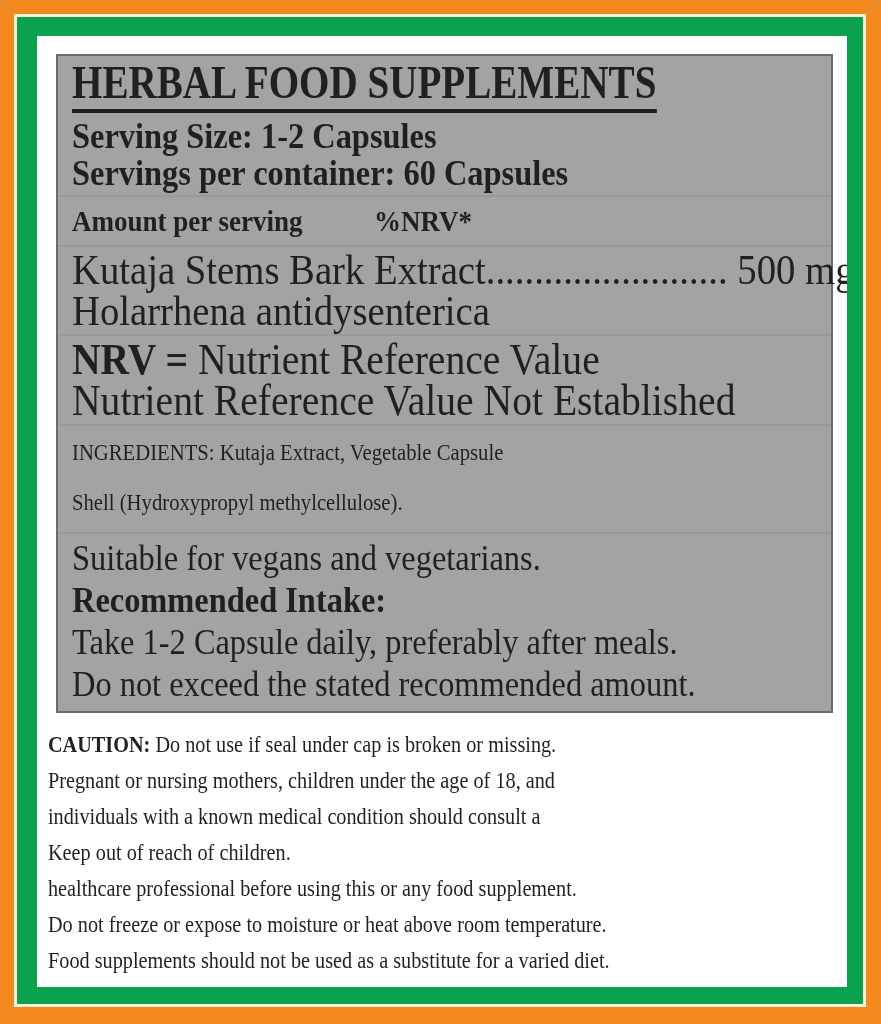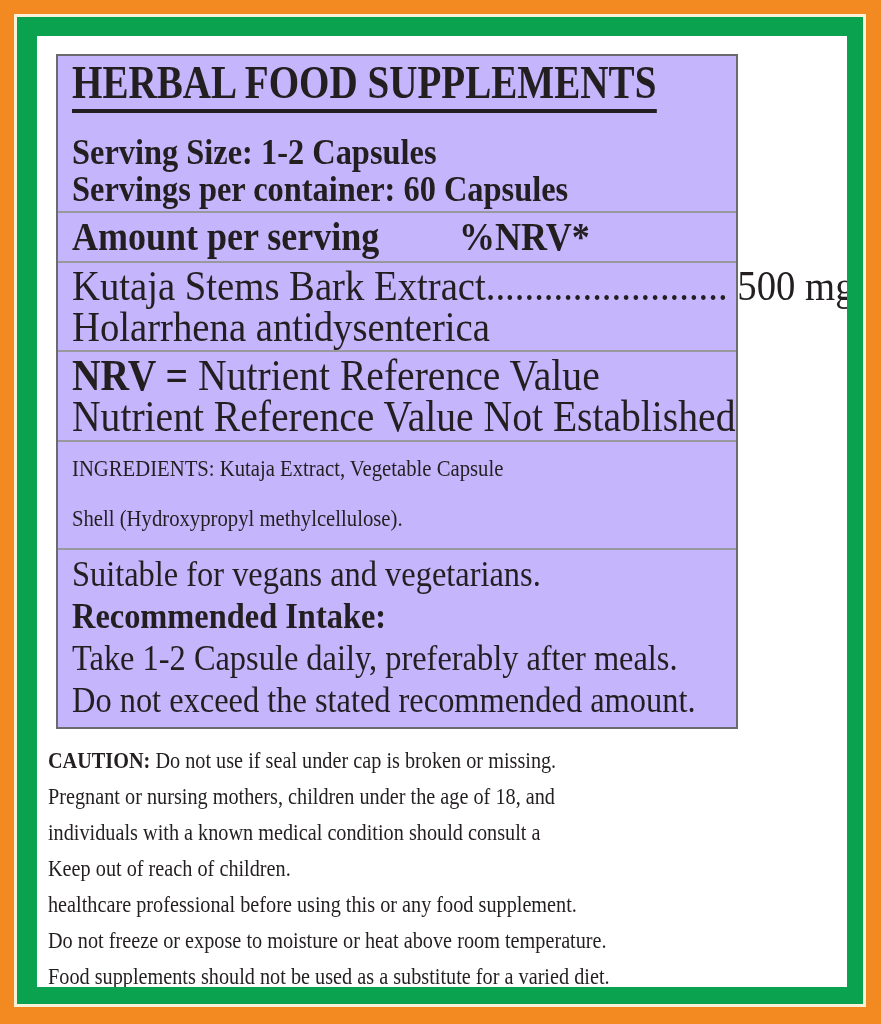--- a/index.html
+++ b/index.html
@@ -11,37 +11,37 @@
   }
   .orange-frame { width:881px; height:1024px; padding:14px 15px 17px 14px; background:var(--orange,#F28A21); }
   .cream-frame  { width:100%; height:100%; background:var(--cream,#F9F1D9); padding:3px; }
   .green-frame  { width:100%; height:100%; background:var(--green,#0AA24E); padding:19px 16px 17px 20px; }
   .white-area   { width:100%; height:100%; background:#ffffff; padding:18px 12px 0 19px; overflow:hidden; }
 
   
   .cond { display:inline-block; transform:scaleX(0.9); transform-origin:0 50%; white-space:nowrap; line-height:inherit; }
   .b { font-weight:bold; }
 
-  .facts-table { width:682px; border:2px solid var(--table-border,#6A6B6E); background:#c4b5fd; }
+  .facts-table { width:777px; border:2px solid var(--table-border,#6A6B6E); background:#a3a3a3; }
   .row { padding-left:14px; }
   .row + .row { border-top:2px solid var(--divider,#97999C); }
 
   
   .row-head { padding:4px 0 3px 14px; }
   .panel-title-line { line-height:46px; }
   .panel-title-line .cond{
     transform:scaleX(0.85);
     font-size:46px; font-weight:bold;
     border-bottom:4px solid var(--text,#231F20); padding-bottom:3px;
   }
-  .serving-block { margin-top:18px; font-size:36px; font-weight:bold; }
+  .serving-block { margin-top:2px; font-size:36px; font-weight:bold; }
   .serving-block > div { line-height:37px; }
 
   
-  .row-cols { padding:2px 0 2px 14px; font-size:40px; font-weight:bold; line-height:44px; }
+  .row-cols { padding:2px 0 2px 14px; font-size:30px; font-weight:bold; line-height:44px; }
   .nrv-col { margin-left:46px; }
 
   
   .row-supp { padding:2px 0 3px 14px; font-size:43px; }
   .row-supp > div { line-height:41px; }
 
   
   .row-nrv { padding:3px 0 3px 14px; font-size:44px; }
   .row-nrv > div { line-height:41px; }
 

